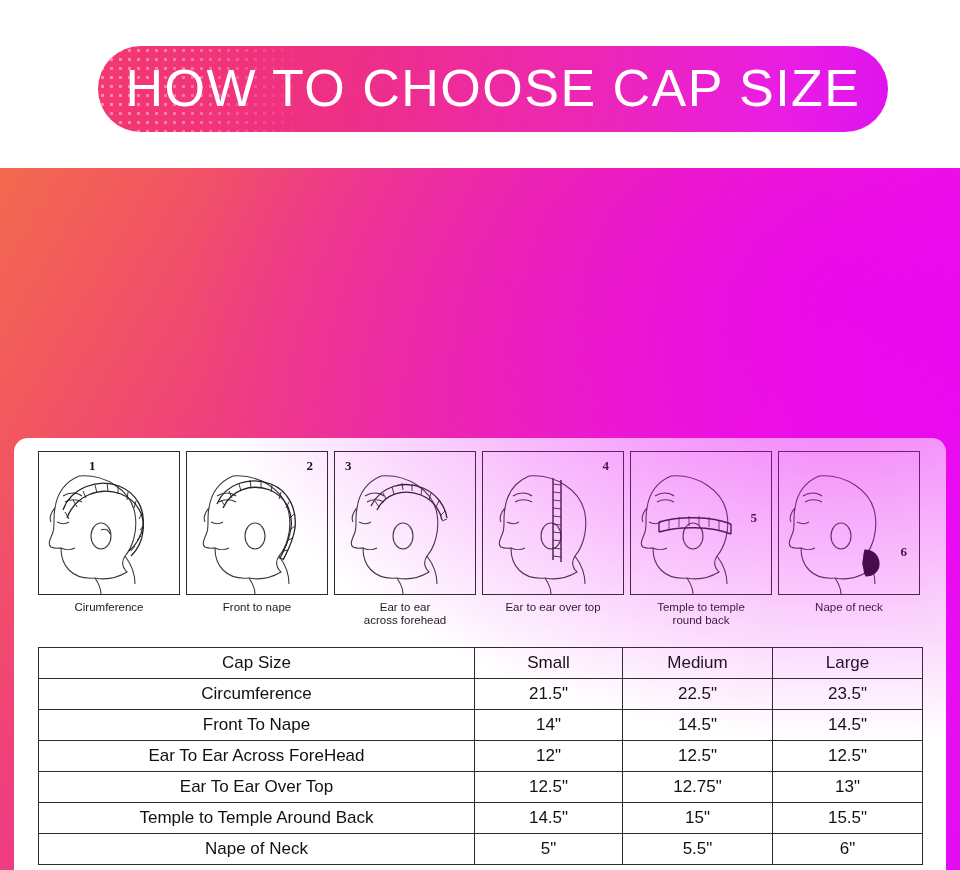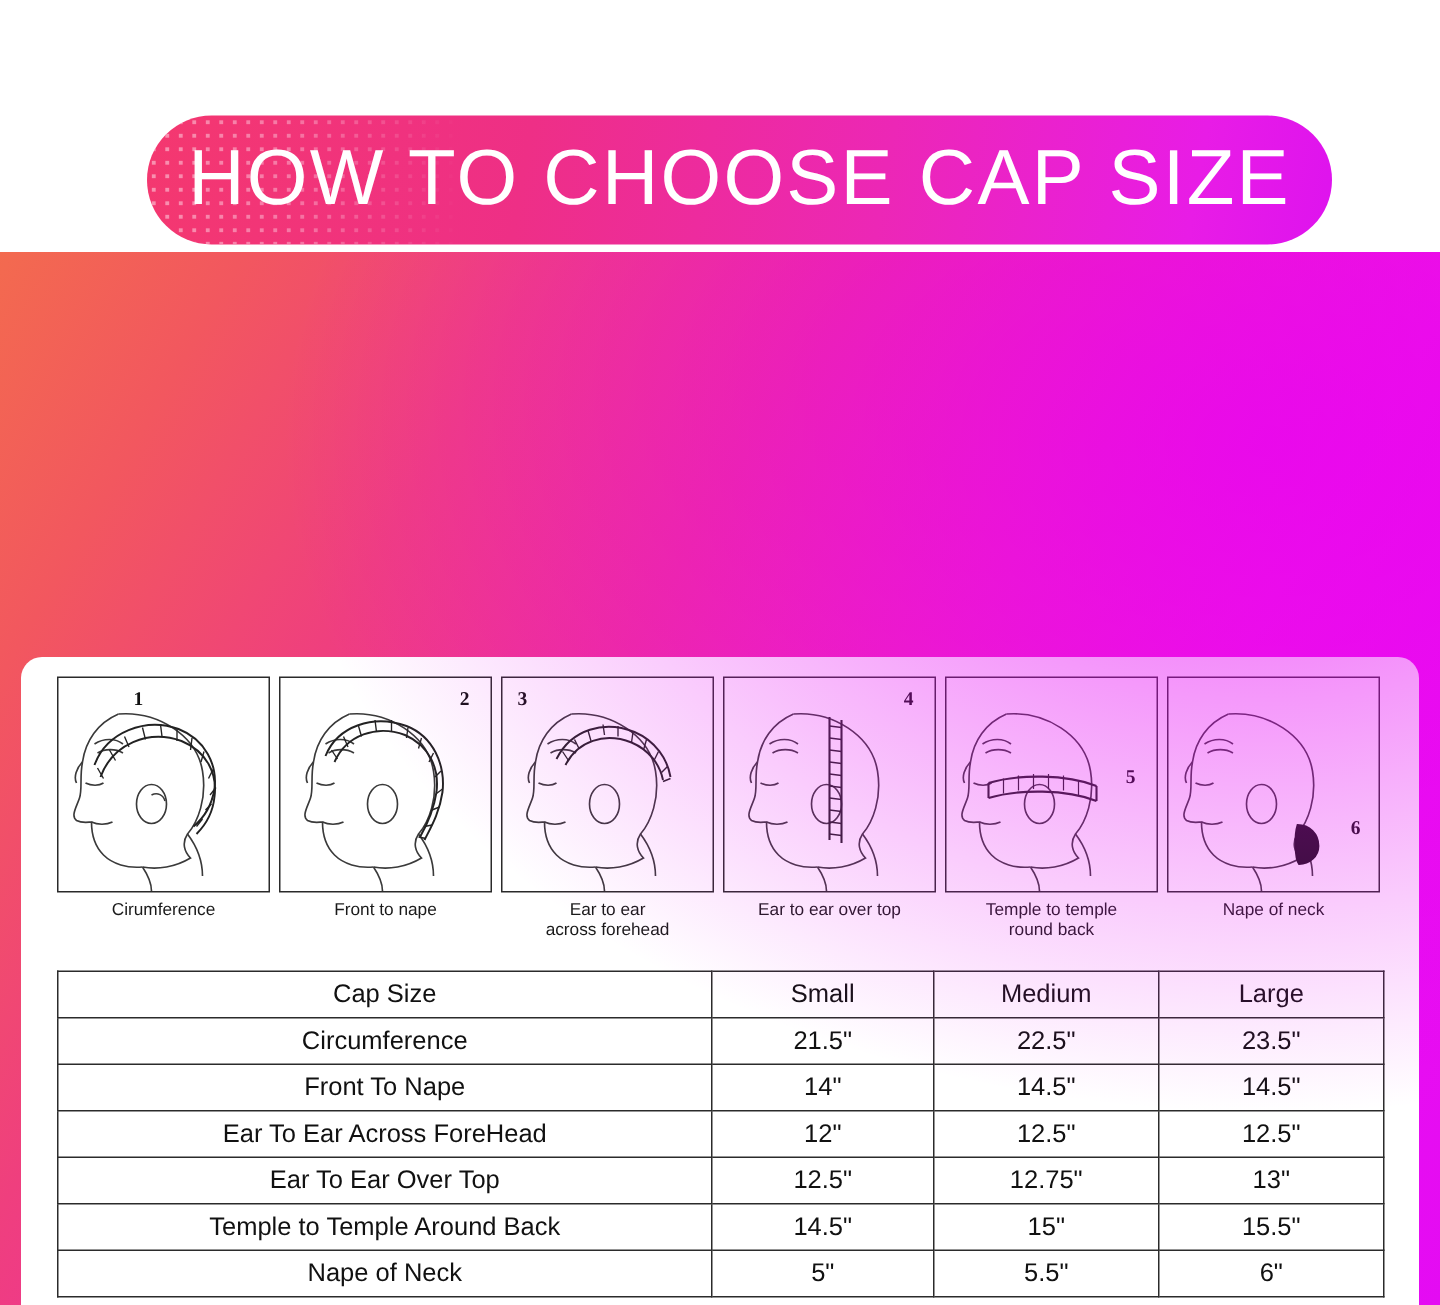--- a/index.html
+++ b/index.html
@@ -22,21 +22,20 @@
   }
 
   
   .title-band {
     position: absolute;
     left: 0;
     top: 0;
     width: 960px;
     height: 168px;
     background: #ffffff;
-    margin-top: 31px;
   }
   .title-pill {
     position: absolute;
     left: 98px;
     top: 46px;
     width: 790px;
     height: 86px;
     border-radius: 44px;
     background: linear-gradient(100deg, #f4386f 0%, #ee2f86 32%, #ec27b6 62%, #e81ce6 88%, #de13ee 100%);
     overflow: hidden;

